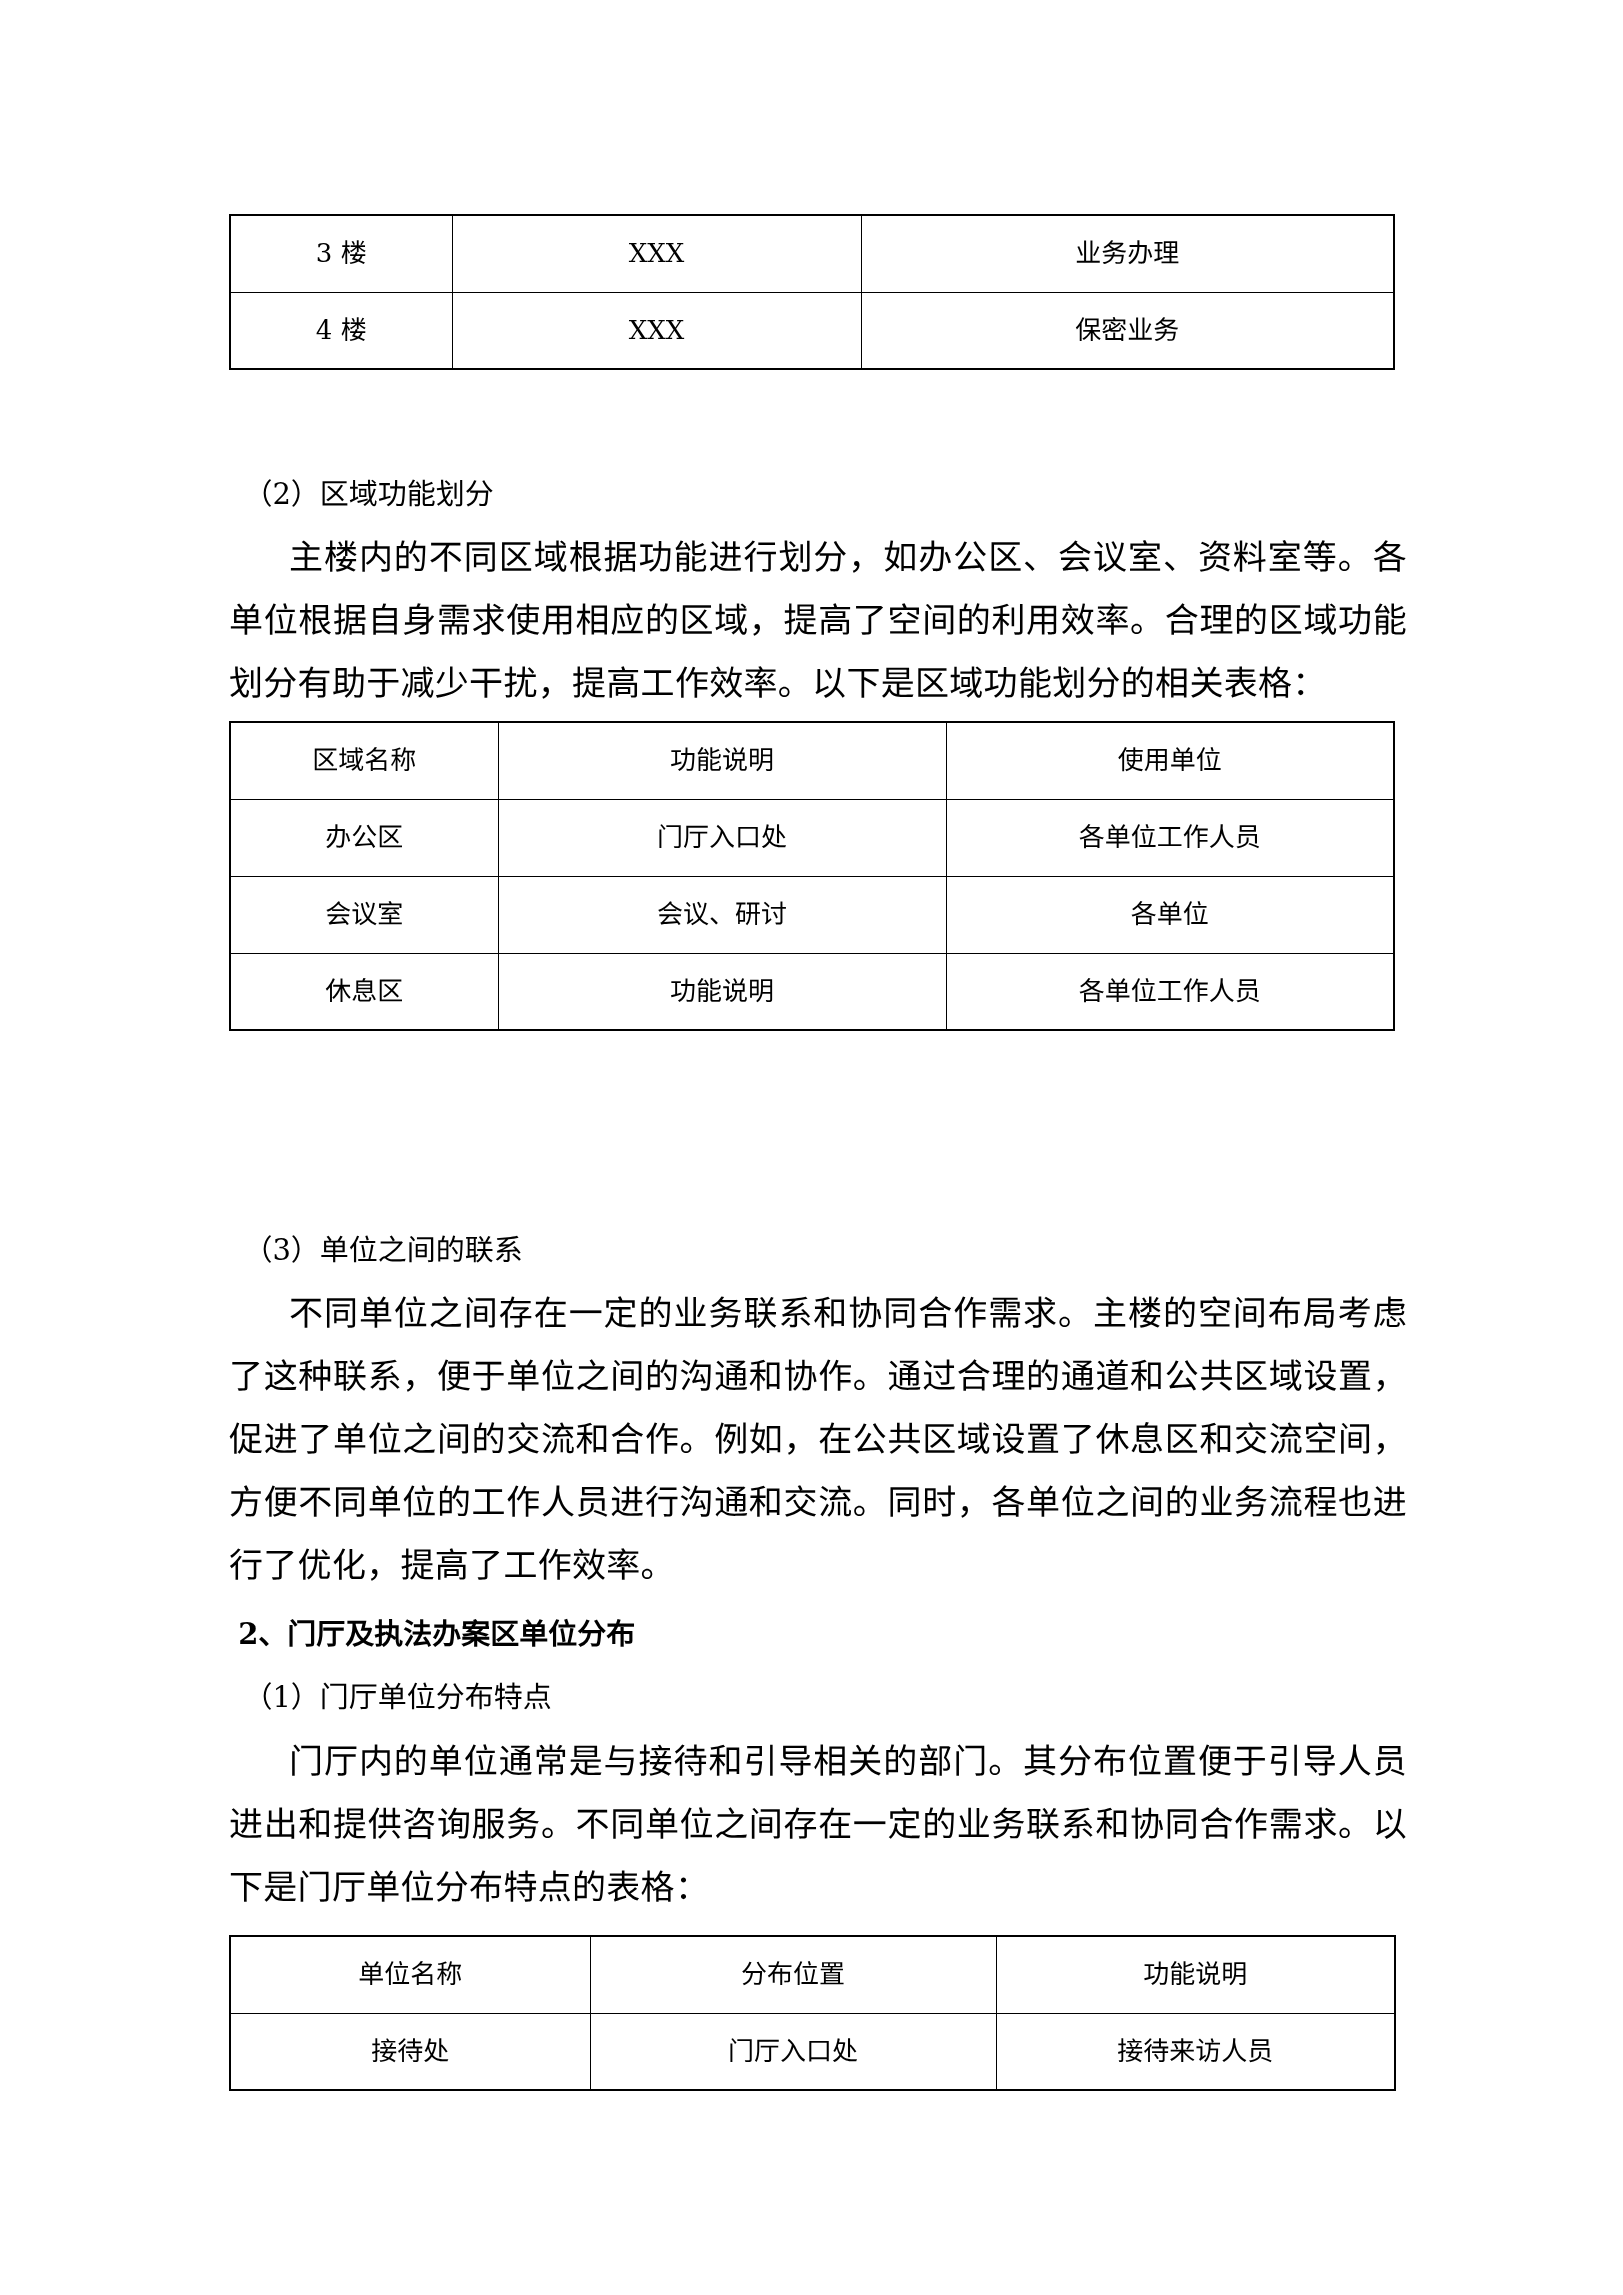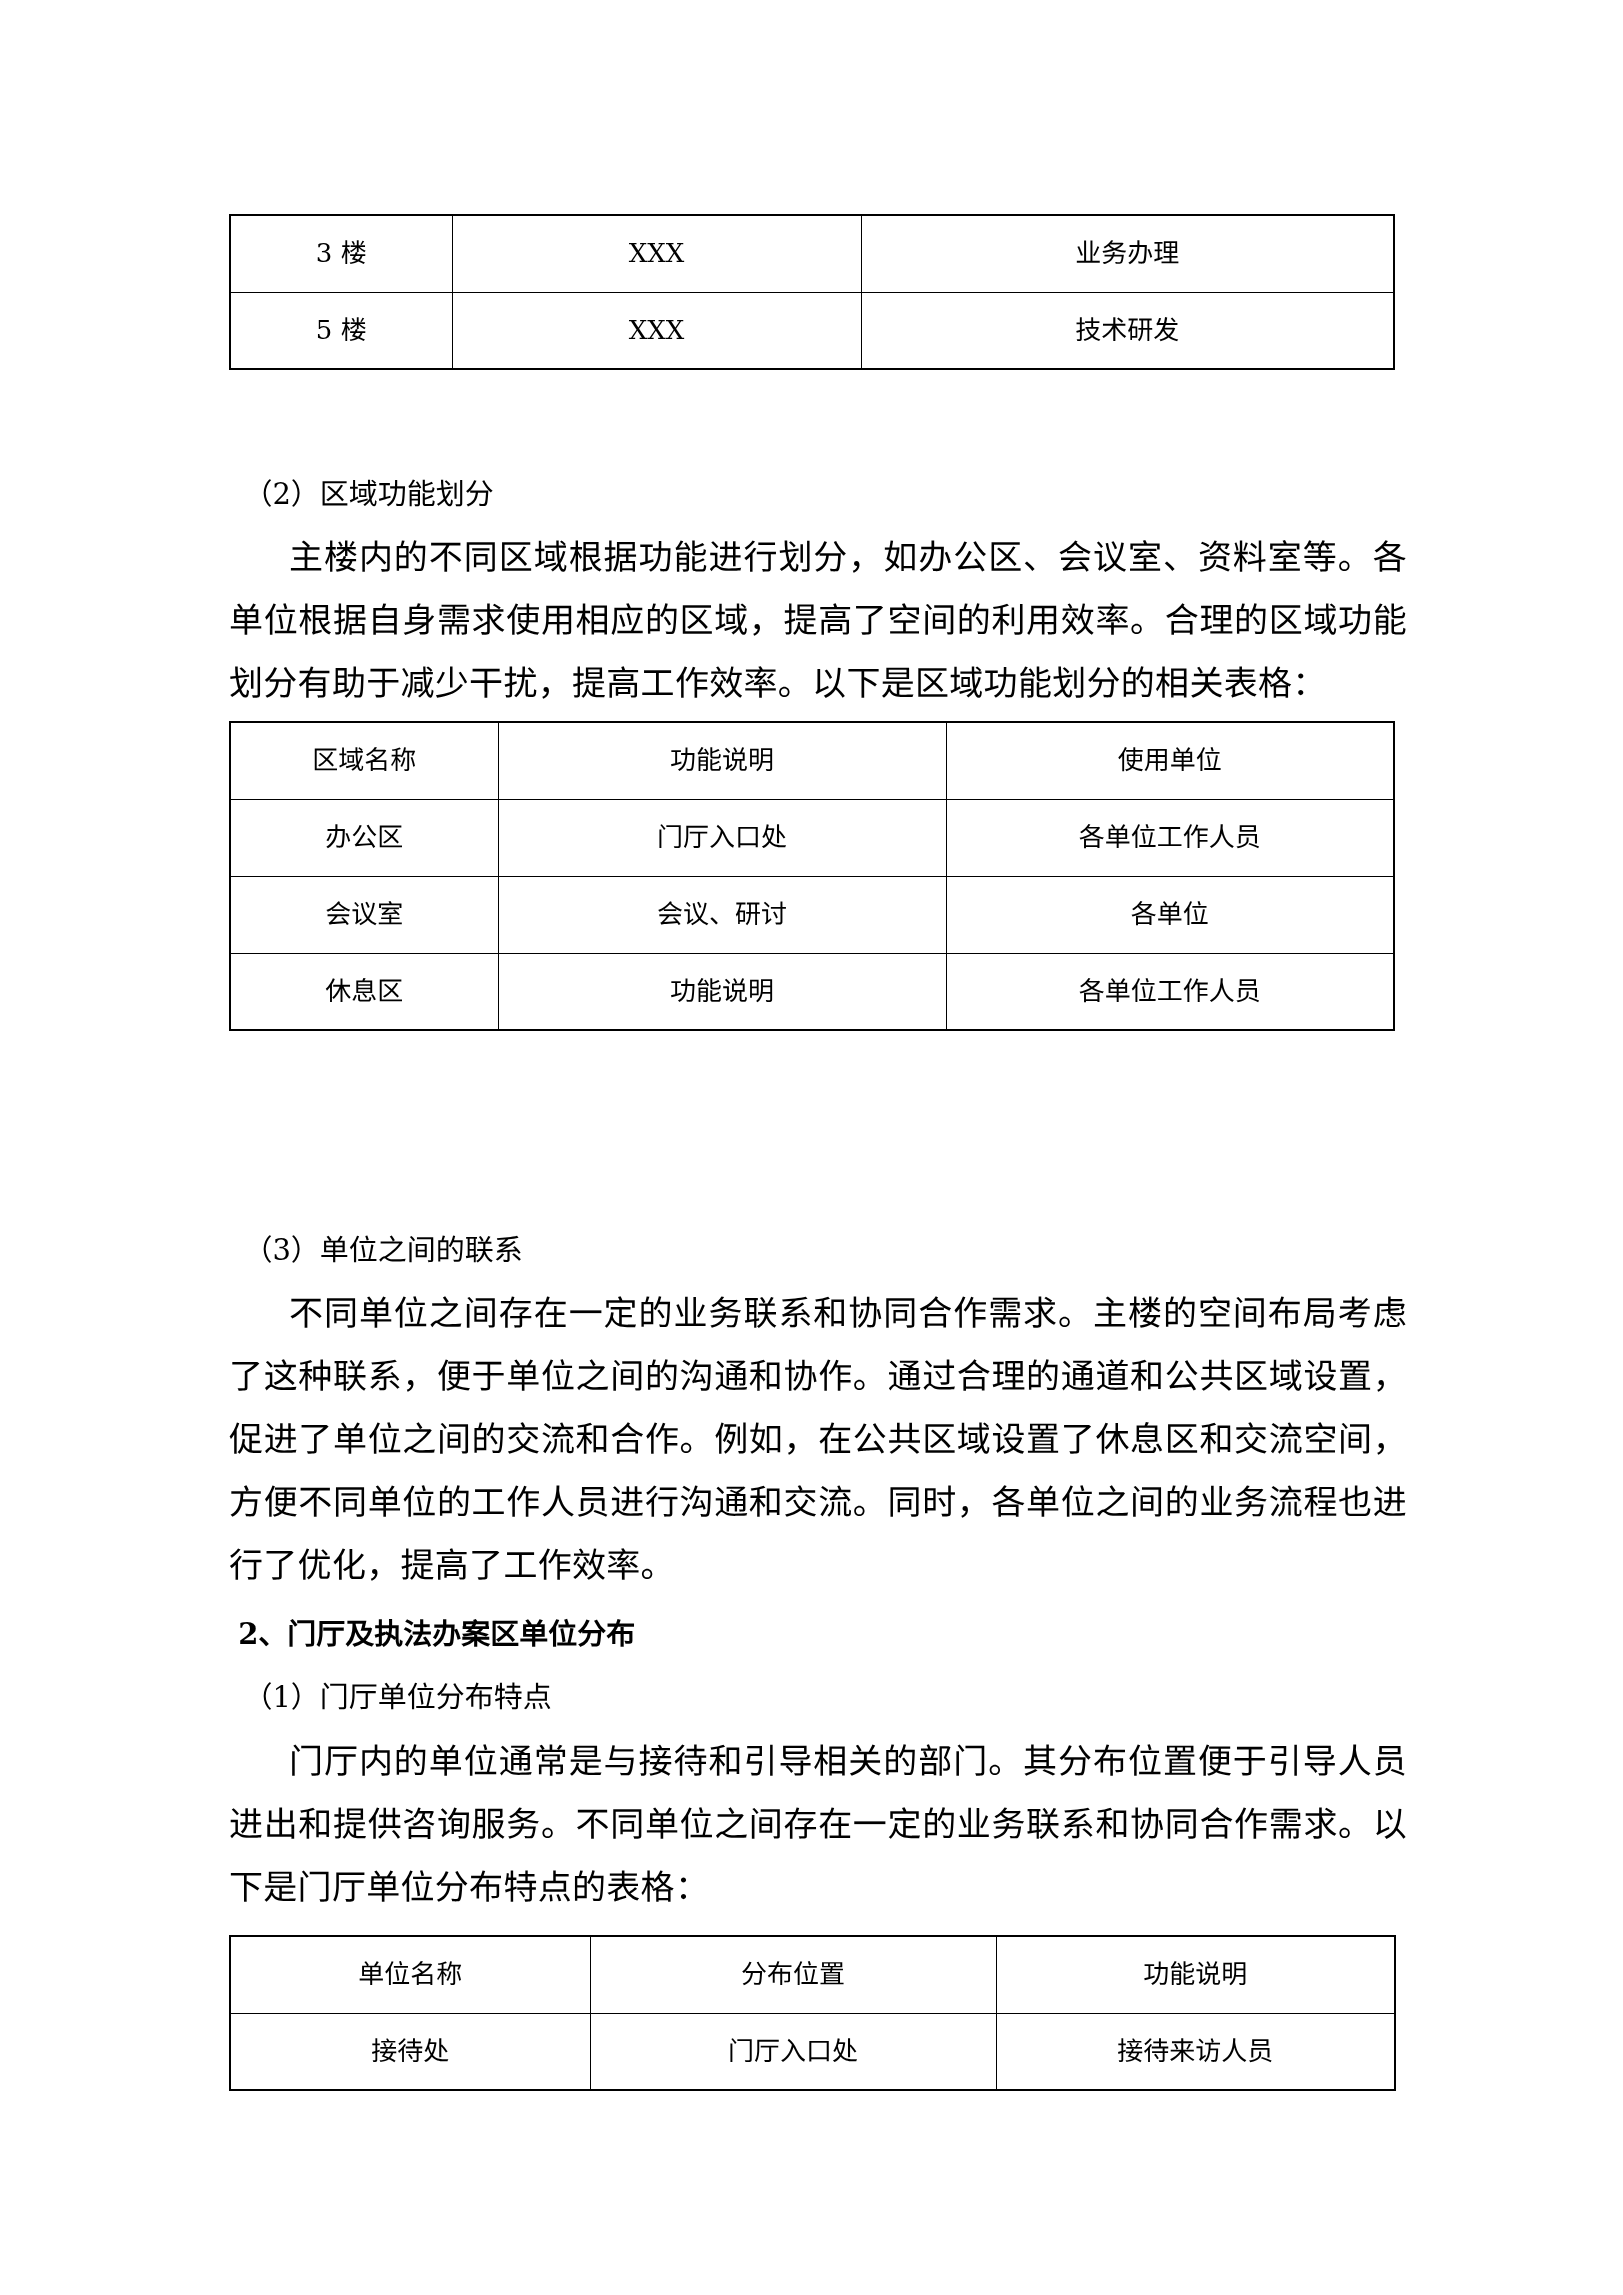--- a/index.html
+++ b/index.html
@@ -108,23 +108,23 @@
             <col class="c2">
             <col class="c3">
           </colgroup>
         <tbody>
           <tr>
             <td>3 楼</td>
             <td>XXX</td>
             <td>业务办理</td>
           </tr>
           <tr>
-            <td>5 楼</td>
+            <td>4 楼</td>
             <td>XXX</td>
-            <td>技术研发</td>
+            <td>保密业务</td>
           </tr>
         </tbody>
       </table>
     </div>
 
     <div class="abs heading" style="top:445px; padding-left:14.4px;">（2）区域功能划分</div>
 
     <div class="abs para indent" style="top:508px; width:1178px;">主楼内的不同区域根据功能进行划分，如办公区、会议室、资料室等。各单位根据自身需求使用相应的区域，提高了空间的利用效率。合理的区域功能划分有助于减少干扰，提高工作效率。以下是区域功能划分的相关表格：</div>
 
     <div class="abs" style="top:703px;">

